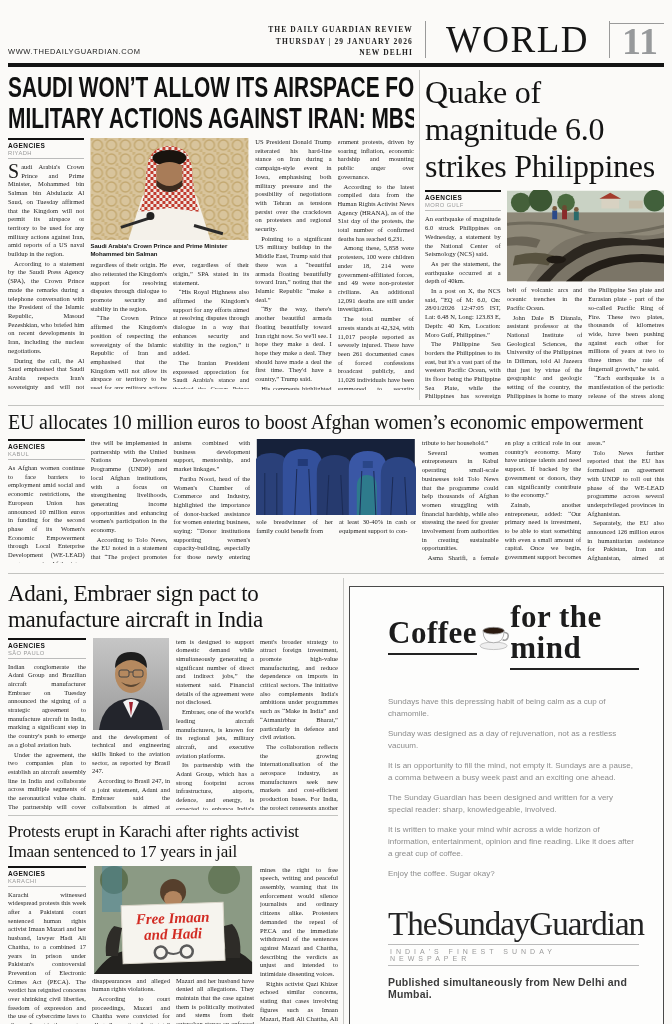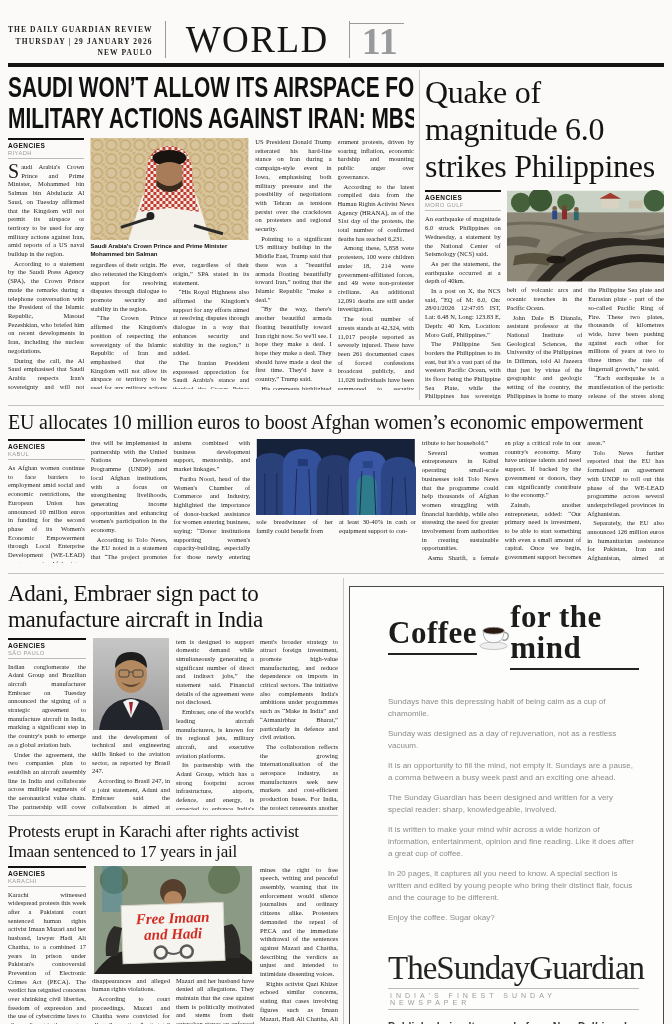--- a/index.html
+++ b/index.html
@@ -66,24 +66,25 @@
   .sg-logo{font-family:"Liberation Serif", serif; font-size:33px; letter-spacing:-1px; color:#242424; margin-top:28px; line-height:1;}
   .sg-tag{display:inline-block; font:7px "Liberation Sans", sans-serif; letter-spacing:4px; color:#9b9b9b; border-top:1px solid #bbb; border-bottom:1px solid #bbb; padding:3px 2px; margin-top:3px;}
   .sg-pub{font:bold 10.5px "Liberation Sans", sans-serif; color:#3c3c3c; margin-top:10px; letter-spacing:.2px;}
 </style>
 </head>
 <body>
 
 <div class="page">
 
   <div class="hdr">
+    <div class="site">WWW.THEDAILYGUARDIAN.COM</div>
     <div class="masthead">
       <div>THE DAILY GUARDIAN REVIEW</div>
       <div>THURSDAY | 29 JANUARY 2026</div>
-      <div>NEW PAULO</div>
+      <div>NEW DELHI</div>
     </div>
     <div class="section-box">
       <span class="world">WORLD</span>
     </div>
     <div class="pagenum">11</div>
   </div>
   <div class="black-bar"></div>
 
   <div class="row1">
 
@@ -405,21 +406,20 @@
           <path d="M36 14 Q43 15 41 21 Q39 26 34 24" fill="none" stroke="#9a9a9a" stroke-width="2"></path>
         </svg>
         <span class="w">for the mind</span>
       </div>
       <div class="ad-body">
           <p>Sundays have this depressing habit of being calm as a cup of chamomile.</p>
           <p>Sunday was designed as a day of rejuvenation, not as a restless vacuum.</p>
           <p>It is an opportunity to fill the mind, not empty it. Sundays are a pause, a comma between a busy week past and an exciting one ahead.</p>
           <p>The Sunday Guardian has been designed and written for a very special reader: sharp, knowledgeable, involved.</p>
           <p>It is written to make your mind whir across a wide horizon of information, entertainment, opinion and fine reading. Like it does after a great cup of coffee.</p>
-          <p>In 20 pages, it captures all you need to know. A special section is written and edited by young people who bring their distinct flair, focus and the courage to be different.</p>
           <p>Enjoy the coffee. Sugar okay?</p>
         </div>
       <div class="sg-logo">TheSundayGuardian</div>
       <div class="sg-tag">INDIA'S FINEST SUNDAY NEWSPAPER</div>
       <div class="sg-pub">Published simultaneously from New Delhi and Mumbai.</div>
       
     </div>
   </div>
 
 </div>

